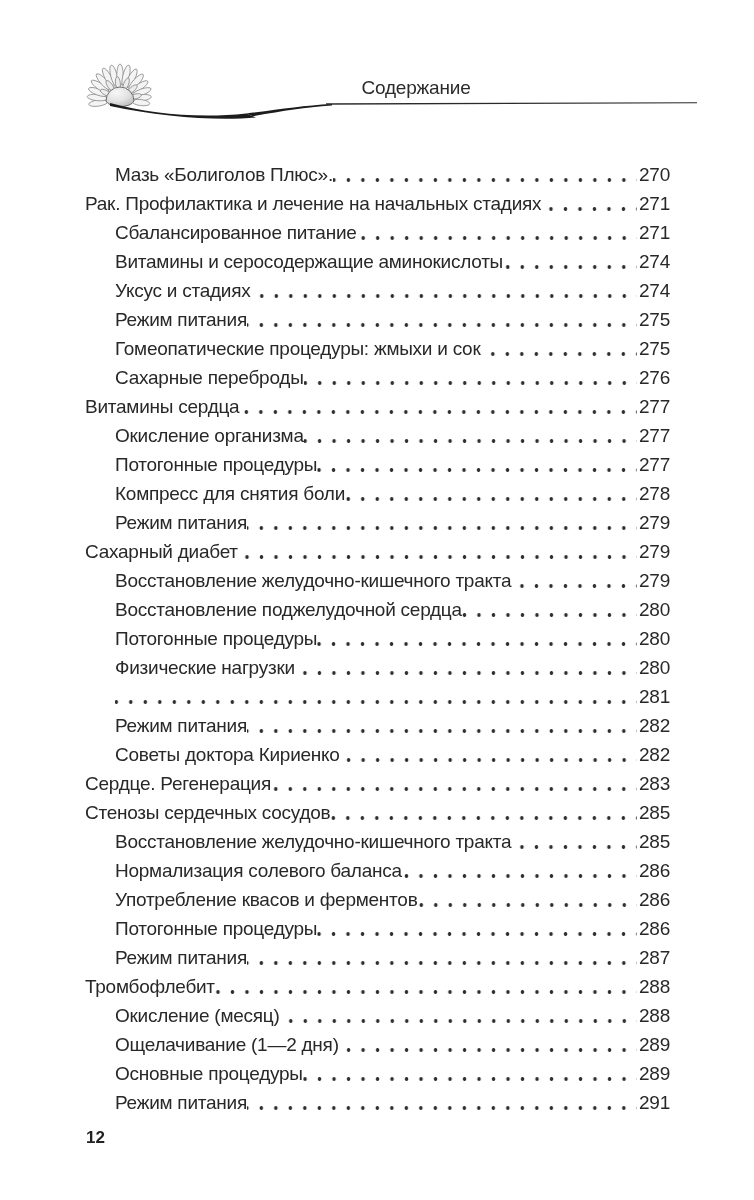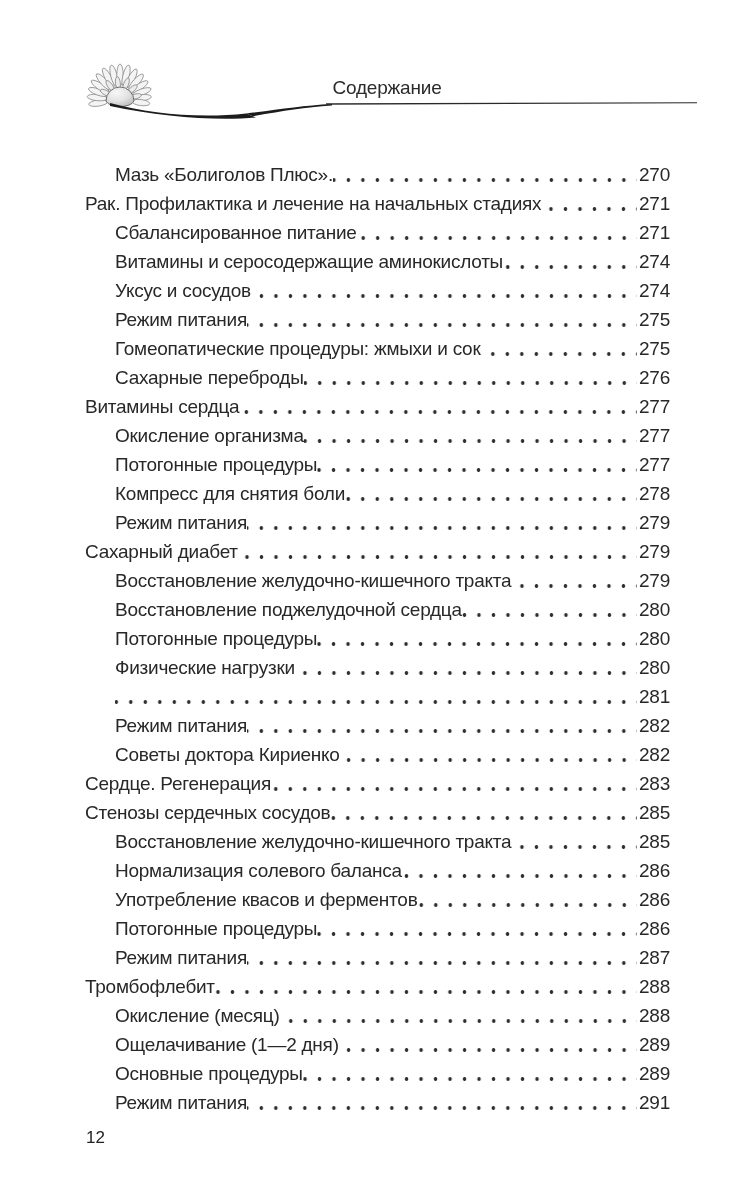--- a/index.html
+++ b/index.html
@@ -10,21 +10,21 @@
     color:#282828;
     position:relative;
     overflow:hidden;
   }
   .page{
     position:absolute;inset:0;background:#ffffff;
   }
   
   .header-title{
     position:absolute;
-    top:77px;left:387px;
+    top:77px;left:416px;
     transform:translateX(-50%);
     font-size:19px;line-height:22px;
     letter-spacing:-0.2px;
     color:#2b2b2b;
     white-space:nowrap;
   }
   .header-ornament{
     position:absolute;top:58px;left:70px;
     width:628px;height:64px;
   }
@@ -56,21 +56,21 @@
   .toc-page{
     flex:0 0 auto;
     text-align:left;
     padding-left:2px;
   }
   
   .folio{
     position:absolute;
     top:1128px;left:86px;
     font-size:17px;
-    font-weight:normal;
+    font-weight:bold;
     color:#222;
   }
 </style>
 </head>
 <body>
 
 <div class="page">
 
   <svg class="header-ornament" viewBox="0 0 628 64" xmlns="http://www.w3.org/2000/svg" aria-hidden="true">
     <defs>
@@ -133,21 +133,21 @@
         <span class="toc-label">Сбалансированное питание</span>
         <span class="toc-leader"></span>
         <span class="toc-page">271</span>
       </div>
       <div class="toc-row lvl1">
         <span class="toc-label">Витамины и серосодержащие аминокислоты</span>
         <span class="toc-leader"></span>
         <span class="toc-page">274</span>
       </div>
       <div class="toc-row lvl1">
-        <span class="toc-label">Уксус и сосудов</span>
+        <span class="toc-label">Уксус и стадиях</span>
         <span class="toc-leader"></span>
         <span class="toc-page">274</span>
       </div>
       <div class="toc-row lvl1">
         <span class="toc-label">Режим питания</span>
         <span class="toc-leader"></span>
         <span class="toc-page">275</span>
       </div>
       <div class="toc-row lvl1">
         <span class="toc-label">Гомеопатические процедуры: жмыхи и сок</span>

